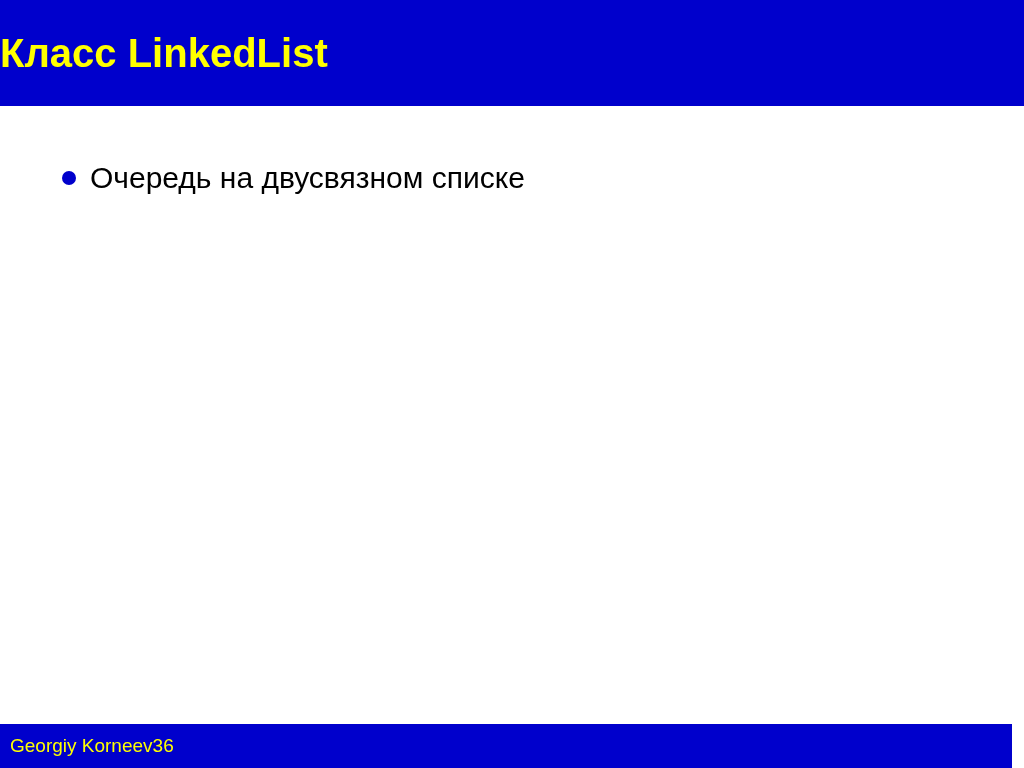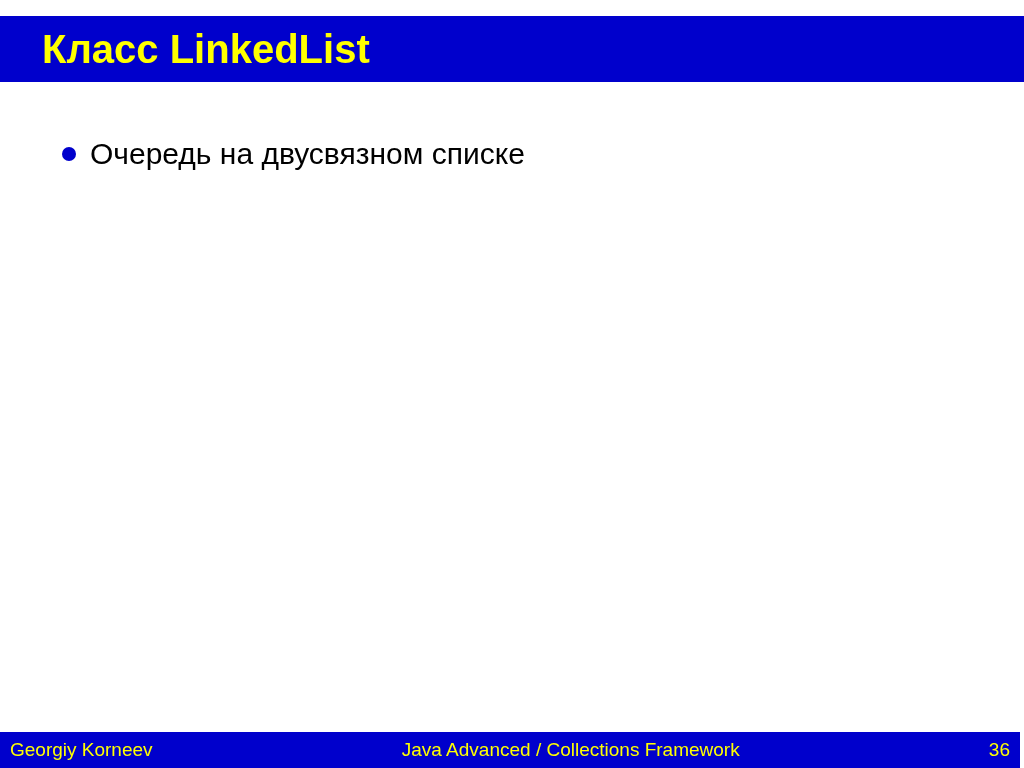--- a/index.html
+++ b/index.html
@@ -10,25 +10,23 @@
     body {
       width: 1024px;
       height: 768px;
       font-family: Arial, Helvetica, sans-serif;
       background: white;
       position: relative;
       overflow: hidden;
     }
     .header {
       background: #0000CC;
-      height: 66px;
+      height: 106px;
       display: flex;
       align-items: center;
-      padding-left: 42px;
-      margin-top: 16px;
     }
     .header-title {
       color: #FFFF00;
       font-size: 40px;
       font-weight: bold;
     }
     .content {
       padding-top: 55px;
       padding-left: 62px;
       padding-right: 40px;
@@ -46,22 +44,22 @@
       flex-shrink: 0;
     }
     .bullet-text {
       color: #000000;
       font-size: 30px;
     }
     .footer {
       position: absolute;
       bottom: 0;
       left: 0;
-      right: 4px;
-      height: 36px;
+      right: 12px;
+      height: 44px;
       background: #0000CC;
       display: flex;
       align-items: center;
       color: #FFFF00;
       font-size: 19px;
       padding: 0 10px;
     }
     .footer-left {
       flex: 0 0 auto;
     }
@@ -82,15 +80,14 @@
 
 <div class="content">
   <div class="bullet-line">
     <div class="bullet-icon"></div>
     <div class="bullet-text">Очередь на двусвязном списке</div>
   </div>
 </div>
 
 <div class="footer">
   <div class="footer-left">Georgiy Korneev</div>
-  <div class="footer-center">Java Advanced / Collections Framework</div>
   <div class="footer-right">36</div>
 </div>
 
 </body></html>

